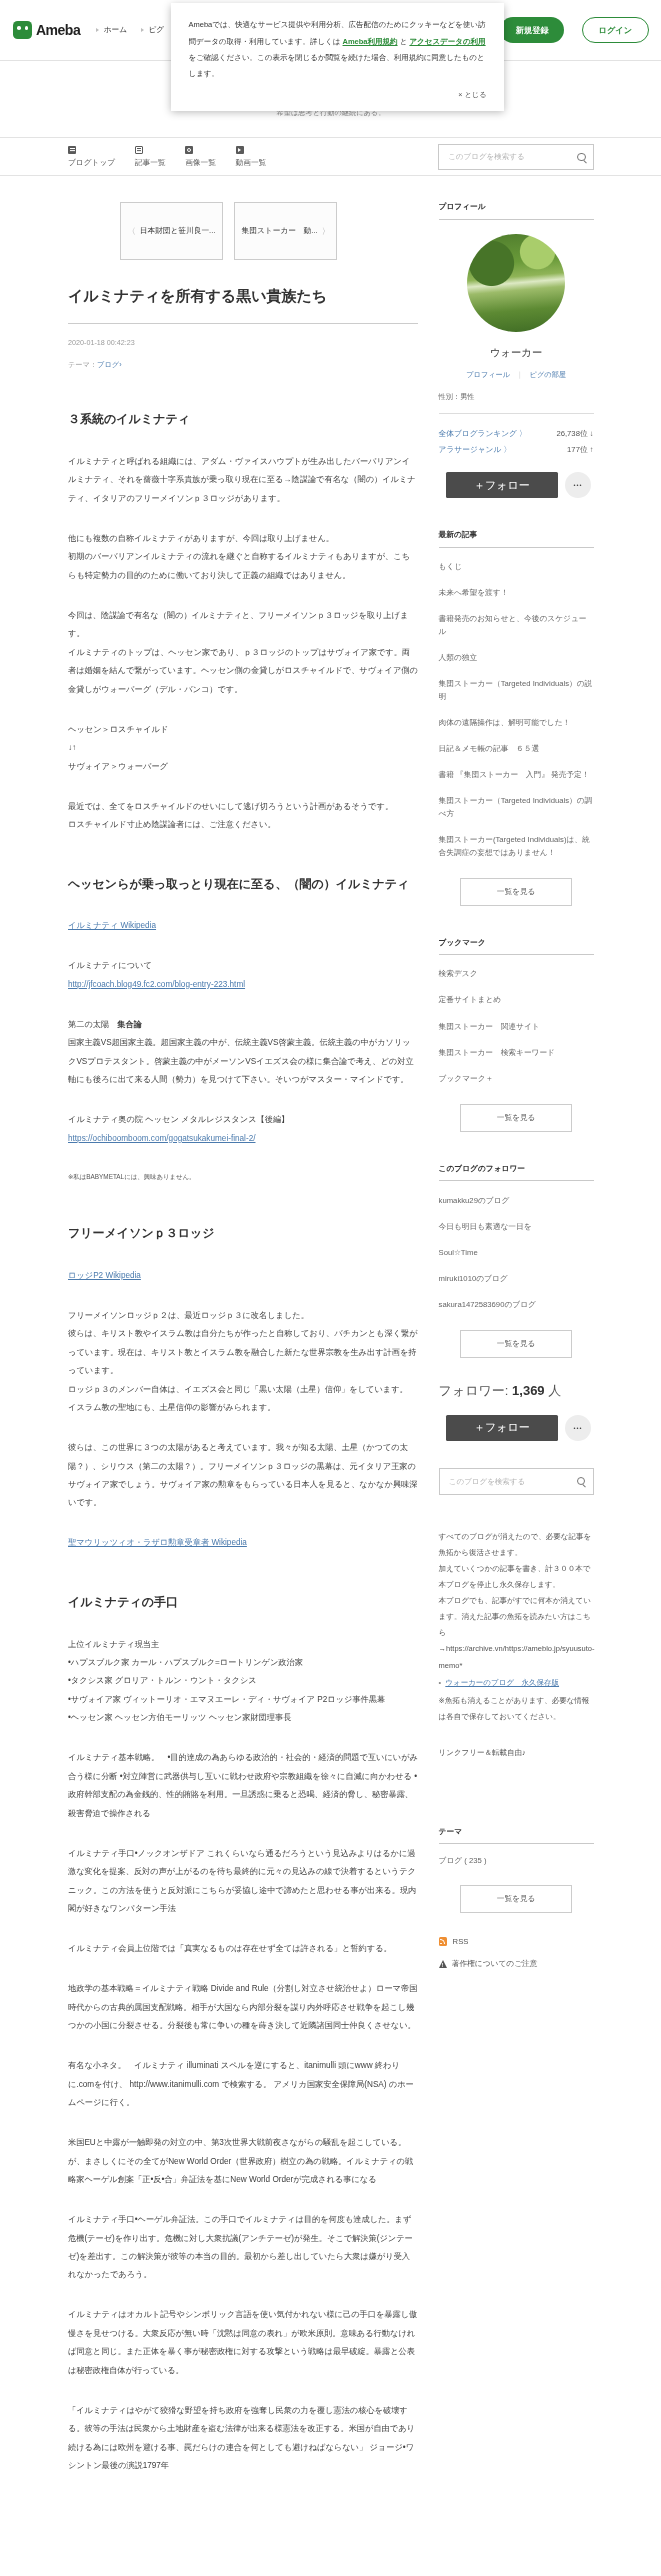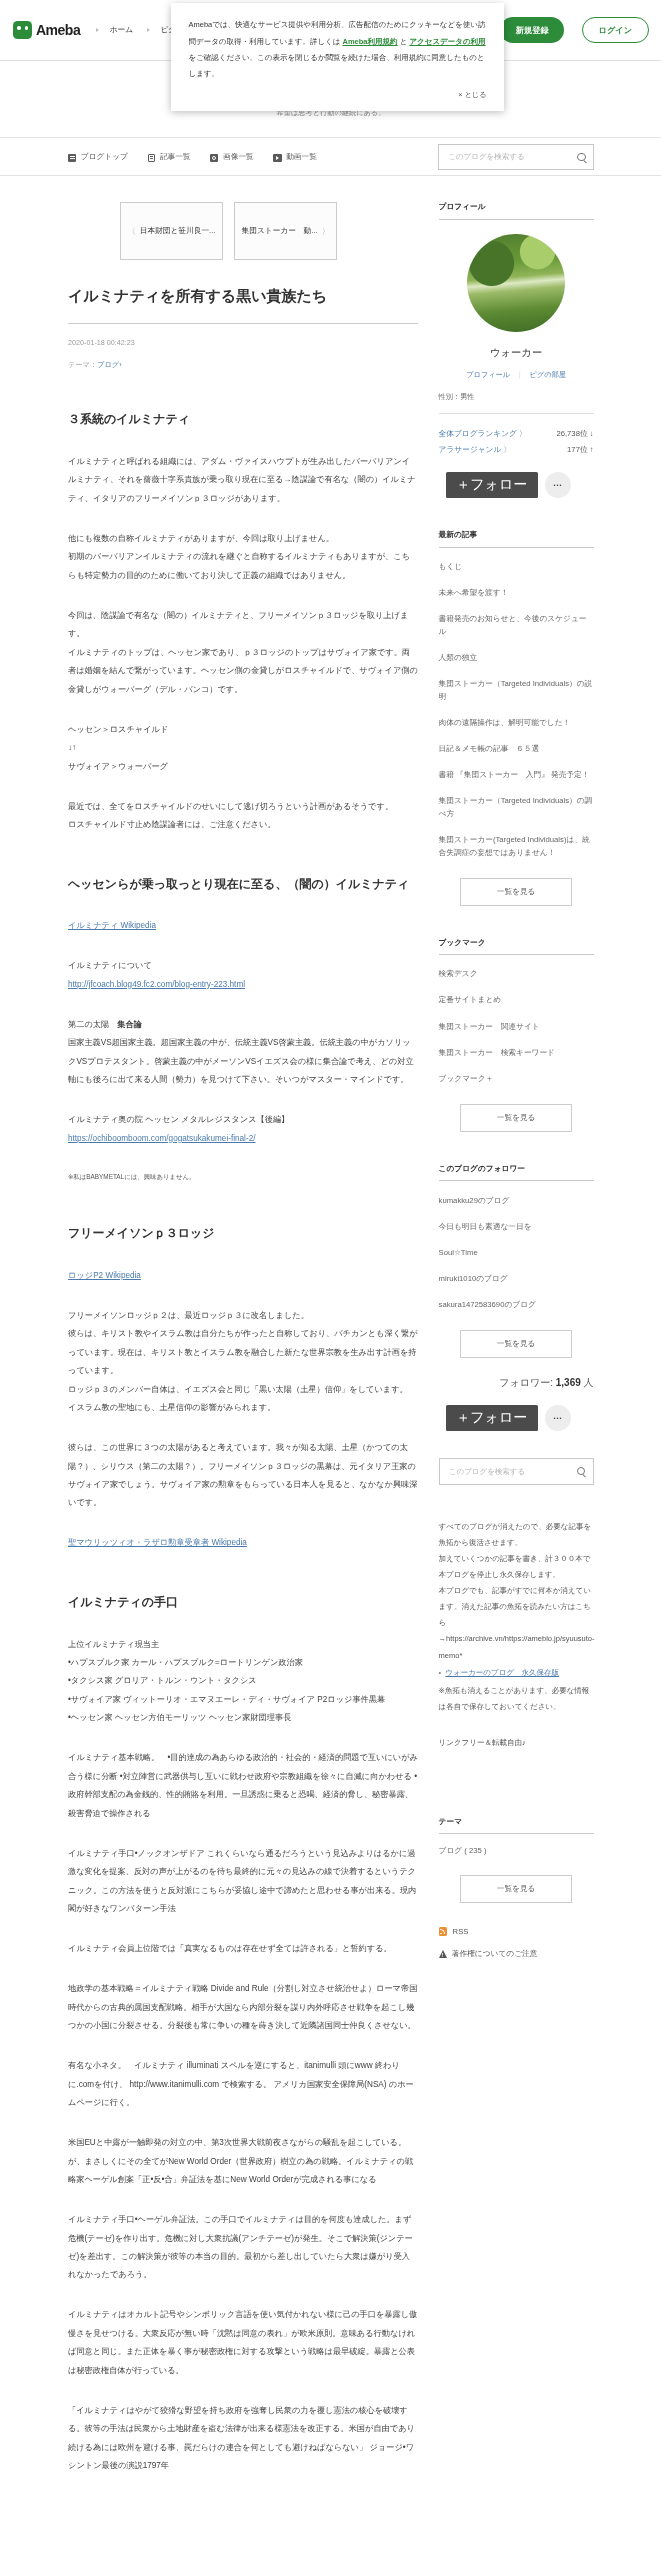--- a/index.html
+++ b/index.html
@@ -6,40 +6,40 @@
   body{width:662px;font-family:"Liberation Sans","DejaVu Sans",sans-serif;color:#404040;min-height:3091px;position:relative;}
   a{color:#4a7aad;text-decoration:underline;cursor:pointer;}
   
   .topbar{height:61px;display:flex;align-items:center;padding:0 13.4px;box-sizing:border-box;border-bottom:0.5px solid #e2e2e2;background:#fff;}
   .logo-wrap{display:flex;align-items:center;gap:4.1px;text-decoration:none;}
   .logo-mark{width:18.5px;height:18.5px;background:#2d8c3a;border-radius:4.6px;position:relative;}
   .logo-mark::before{content:"";position:absolute;left:3.6px;top:5.2px;width:3.6px;height:3.6px;border-radius:50%;background:#fff;}
   .logo-mark::after{content:"";position:absolute;right:3.6px;top:5.2px;width:3.6px;height:3.6px;border-radius:50%;background:#fff;}
   .logo-text{font-size:14px;font-weight:bold;color:#222;letter-spacing:-0.5px;}
   .topnav{display:flex;align-items:center;gap:13.4px;margin-left:15.5px;}
-  .tnav{display:flex;align-items:center;gap:11px;color:#333;font-size:7.7px;text-decoration:none;}
+  .tnav{display:flex;align-items:center;gap:5px;color:#333;font-size:7.7px;text-decoration:none;}
   .tri{width:0;height:0;border-top:2.6px solid transparent;border-bottom:2.6px solid transparent;border-left:3.6px solid #bdbdbd;display:inline-block;}
   .top-right{margin-left:auto;display:flex;align-items:center;gap:18px;}
   .popular{display:flex;align-items:center;gap:4.1px;color:#333;font-size:7.7px;text-decoration:none;}
   .star{color:#2d8c3a;font-size:9.8px;}
   .btn-signup{background:#2d8c3a;color:#fff;border:none;border-radius:13.4px;font-size:8.2px;font-weight:bold;padding:7.7px 15.5px;cursor:pointer;font-family:inherit;}
   .btn-login{background:#fff;color:#2d8c3a;border:1px solid #2d8c3a;border-radius:13.4px;font-size:8.2px;font-weight:bold;padding:6.7px 15.5px;cursor:pointer;font-family:inherit;}
   
   .cookie{position:absolute;top:3.1px;left:171px;width:298px;background:#fff;box-shadow:0 1.5px 8.2px rgba(0,0,0,.28);padding:14.4px 17.5px 8.2px;z-index:60;font-size:7.5px;line-height:2.15;color:#333;}
   .cookie a{color:#2d8c3a;font-weight:bold;}
   .cookie-close{text-align:right;color:#555;font-size:7.2px;margin-top:5.2px;cursor:pointer;}
   
   .blog-head{text-align:center;padding-top:17.5px;}
   .blog-title{font-size:15px;font-weight:bold;color:#333;margin:0;}
   .blog-sub{font-size:7.2px;color:#8a8a8a;margin-top:10.3px;}
   
   .blognav{border-top:0.5px solid #e3e3e3;border-bottom:0.5px solid #e3e3e3;margin-top:19.6px;}
   .blognav-inner{width:526px;margin:0 auto;display:flex;align-items:center;height:37px;}
   .bn-items{display:flex;gap:19.6px;}
-  .bn-item{display:flex;align-items:flex-end;gap:4.6px;color:#555;font-size:7.7px;text-decoration:none;}
+  .bn-item{display:flex;align-items:flex-start;gap:4.6px;color:#555;font-size:7.7px;text-decoration:none;flex-direction:column;}
   .ic{width:8.2px;height:8.2px;background:#5a5a5a;border-radius:1px;position:relative;display:inline-block;}
   .ic-doc::after{content:"";position:absolute;left:1.5px;right:1.5px;top:2.1px;height:1px;background:#fff;box-shadow:0 2.1px 0 #fff;}
   .ic-list{background:transparent;border:1px solid #5a5a5a;width:5.7px;height:6.2px;border-radius:1px;}
   .ic-list::after{content:"";position:absolute;left:1px;right:1px;top:1px;height:1px;background:#5a5a5a;box-shadow:0 2.1px 0 #5a5a5a;}
   .ic-cam::after{content:"";position:absolute;left:2.1px;top:2.1px;width:2.1px;height:2.1px;border:1px solid #fff;border-radius:50%;}
   .ic-vid::after{content:"";position:absolute;left:2.6px;top:2.1px;width:0;height:0;border-top:2.1px solid transparent;border-bottom:2.1px solid transparent;border-left:3.6px solid #fff;}
   .searchbox{margin-left:auto;width:156px;height:26px;border:0.5px solid #c9c9c9;display:flex;align-items:center;padding:0 7.2px;box-sizing:border-box;background:#fff;}
   .searchbox input{border:none;outline:none;flex:1;font-size:7.5px;color:#333;font-family:inherit;}
   .searchbox input::placeholder{color:#b3b3b3;}
   .mag{width:6.7px;height:6.7px;border:1px solid #777;border-radius:50%;position:relative;display:inline-block;}
@@ -70,26 +70,26 @@
   .p-name{text-align:center;font-size:10.3px;color:#333;margin-top:14.4px;}
   .p-links{display:flex;justify-content:center;align-items:center;gap:6.2px;margin-top:9.3px;font-size:7.2px;}
   .p-links a{text-decoration:none;}
   .p-sep{color:#ccc;}
   .p-gender{color:#666;font-size:7.2px;margin-top:12.4px;}
   .side-hr{border:none;border-top:0.5px solid #ddd;margin:11.3px 0;}
   .rank-row{display:flex;justify-content:space-between;font-size:7.7px;line-height:2.1;}
   .rank-row a{text-decoration:none;}
   .rank-val{color:#555;}
   .follow-row{display:flex;align-items:center;gap:7.2px;margin:14.4px 0 5.2px;padding-left:7.2px;}
-  .btn-follow{width:92px;height:26px;background:#4b4b4b;color:#fff;border:none;border-radius:1.5px;font-size:14px;cursor:pointer;font-family:inherit;}
+  .btn-follow{width:112px;height:26px;background:#4b4b4b;color:#fff;border:none;border-radius:1.5px;font-size:11px;cursor:pointer;font-family:inherit;}
   .btn-more{width:26px;height:26px;border-radius:50%;background:#ededed;border:none;color:#444;font-size:5.7px;letter-spacing:1px;cursor:pointer;}
   .side-block{margin-top:32px;}
   .side-item{display:block;color:#666;font-size:7.7px;line-height:1.65;margin:13.4px 0;text-decoration:none;}
   .viewall{width:112px;height:28px;border:0.5px solid #ccc;background:#fff;margin:18.5px auto 0;display:flex;align-items:center;justify-content:center;color:#555;font-size:7.7px;cursor:pointer;}
-  .fol-count{text-align:right;color:#555;font-size:10px;margin-top:18px;}
+  .fol-count{text-align:left;color:#555;font-size:13px;margin-top:24px;}
   .fol-count b{color:#333;}
   .side-search{margin-top:27px;width:100%;height:27px;}
   .side-notice{font-size:7.5px;color:#555;line-height:2.15;white-space:pre-line;margin-top:34px;}
   .side-notice-link{display:flex;gap:4.1px;align-items:flex-start;font-size:7.5px;margin-top:4.1px;}
   .side-notice-link .dot{color:#888;}
   .theme-block{margin-top:66px;}
   .theme-item{display:block;color:#666;font-size:7.7px;margin-top:12.4px;text-decoration:none;}
   .meta-row{display:flex;align-items:center;gap:5.2px;color:#555;font-size:7.7px;margin-top:13.4px;text-decoration:none;}
   .meta-rows{margin-top:24px;}
   .rss-ic{width:8.8px;height:8.8px;background:#ef8f33;border-radius:1.5px;position:relative;display:inline-block;}

